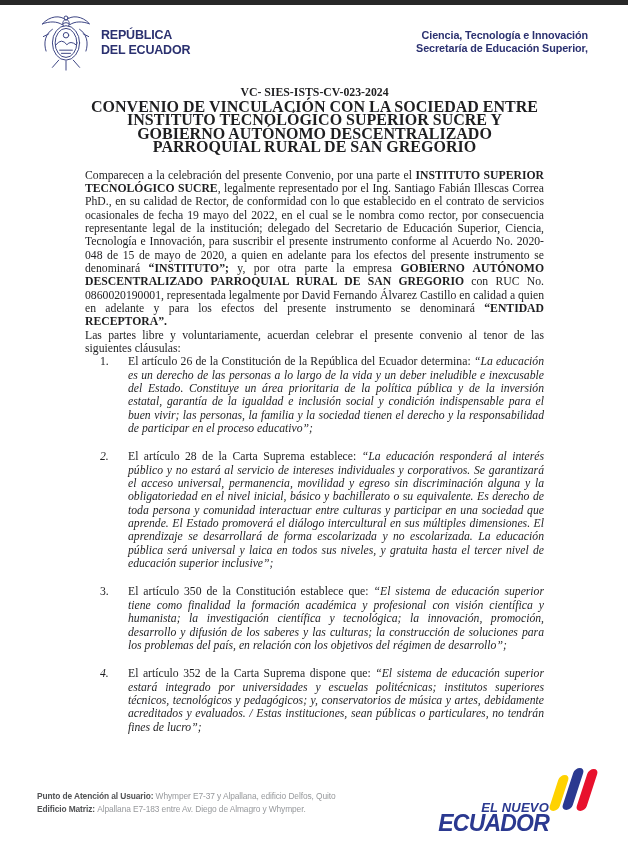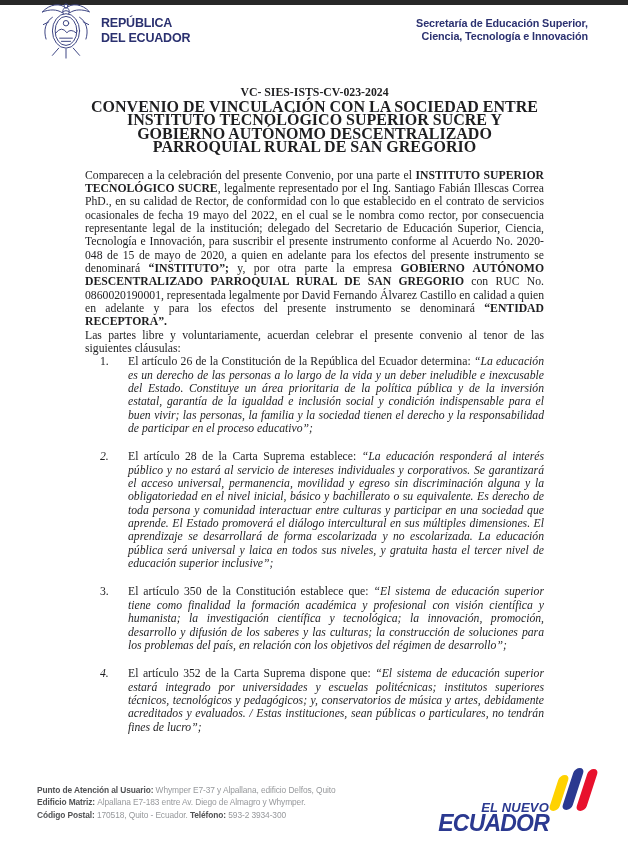--- a/index.html
+++ b/index.html
@@ -9,21 +9,21 @@
   }
   *{margin:0;padding:0;box-sizing:border-box;}
   html,body{background:#fff;}
   body{
     width:628px;height:846px;position:relative;overflow:hidden;
     font-family:"Liberation Serif", serif;color:var(--text);
   }
   .topbar{position:absolute;top:0;left:0;width:100%;height:5px;background:var(--topbar);}
   
   .letterhead{
-    position:absolute;top:0;left:37px;right:40px;
+    position:absolute;top:12px;left:37px;right:40px;
     display:flex;justify-content:space-between;align-items:flex-start;
   }
   .brand{display:flex;align-items:center;gap:6px;}
   .coat{display:inline-block;line-height:0;}
   .brand-text{
     font-family:"Liberation Sans", sans-serif;font-weight:bold;
     color:var(--navy);font-size:12.5px;line-height:13.5px;
     letter-spacing:-0.2px;transform:scaleY(1.08);transform-origin:left center;
   }
   .brand-text span{display:block;}
@@ -100,22 +100,22 @@
         <path d="M13,24 l-6,3 M51,24 l6,3"></path>
         <path d="M24,53 l-7,8 M32,54 v10 M40,53 l7,8"></path>
       </svg>
     </span>
     <div class="brand-text">
       <span>REPÚBLICA</span>
       <span>DEL ECUADOR</span>
     </div>
   </div>
   <div class="secretaria">
+    <div>Ciencia, Tecnología e Innovación</div>
     <div>Secretaría de Educación Superior,</div>
-    <div>Ciencia, Tecnología e Innovación</div>
   </div>
 </header>
 
 <main class="content">
   <div class="doc-code">VC- SIES-ISTS-CV-023-2024</div>
   <div class="doc-title">CONVENIO DE VINCULACIÓN CON LA SOCIEDAD ENTRE INSTITUTO TECNOLÓGICO SUPERIOR SUCRE Y GOBIERNO AUTÓNOMO DESCENTRALIZADO PARROQUIAL RURAL DE SAN GREGORIO</div>
 
   <p class="para"><span>Comparecen a la celebración del presente Convenio, por una parte el </span><span class="rb">INSTITUTO SUPERIOR TECNOLÓGICO SUCRE</span><span>, legalmente representado por el Ing. Santiago Fabián Illescas Correa PhD., en su calidad de Rector, de conformidad con lo que establecido en el contrato de servicios ocasionales de fecha 19 mayo del 2022, en el cual se le nombra como rector, por consecuencia representante legal de la institución; delegado del Secretario de Educación Superior, Ciencia, Tecnología e Innovación, para suscribir el presente instrumento conforme al Acuerdo No. 2020-048 de 15 de mayo de 2020, a quien en adelante para los efectos del presente instrumento se denominará </span><span class="rb">“INSTITUTO”;</span><span> y, por otra parte la empresa </span><span class="rb">GOBIERNO AUTÓNOMO DESCENTRALIZADO PARROQUIAL RURAL DE SAN GREGORIO</span><span> con RUC No. 0860020190001, representada legalmente por David Fernando Álvarez Castillo en calidad a quien en adelante y para los efectos del presente instrumento se denominará </span><span class="rb">“ENTIDAD RECEPTORA”.</span></p>
   <p class="para"><span>Las partes libre y voluntariamente, acuerdan celebrar el presente convenio al tenor de las siguientes cláusulas:</span></p>
 
@@ -137,21 +137,20 @@
       <span class="num"><span class="ri">4.</span></span>
       <span><span>El artículo 352 de la Carta Suprema dispone que: </span><span class="ri">“El sistema de educación superior estará integrado por universidades y escuelas politécnicas; institutos superiores técnicos, tecnológicos y pedagógicos; y, conservatorios de música y artes, debidamente acreditados y evaluados. / Estas instituciones, sean públicas o particulares, no tendrán fines de lucro”;</span></span>
     </li>
   </ol>
 </main>
 
 <footer class="pagefooter">
   <div class="contact">
     <div><span class="rb">Punto de Atención al Usuario: </span><span>Whymper E7-37 y Alpallana, edificio Delfos, Quito</span></div>
     <div><span class="rb">Edificio Matriz: </span><span>Alpallana E7-183 entre Av. Diego de Almagro y Whymper.</span></div>
-    <div><span class="rb">Código Postal: </span><span>170518, Quito - Ecuador. </span><span class="rb">Teléfono: </span><span>593-2 3934-300</span></div>
   </div>
   <div class="brand-logo">
     <div class="logo-text">
       <span class="logo-top">EL NUEVO</span>
       <span class="logo-main">ECUADOR</span>
     </div>
     <div class="stripes">
       <span class="stripe s-yellow"></span>
       <span class="stripe s-blue"></span>
       <span class="stripe s-red"></span>

